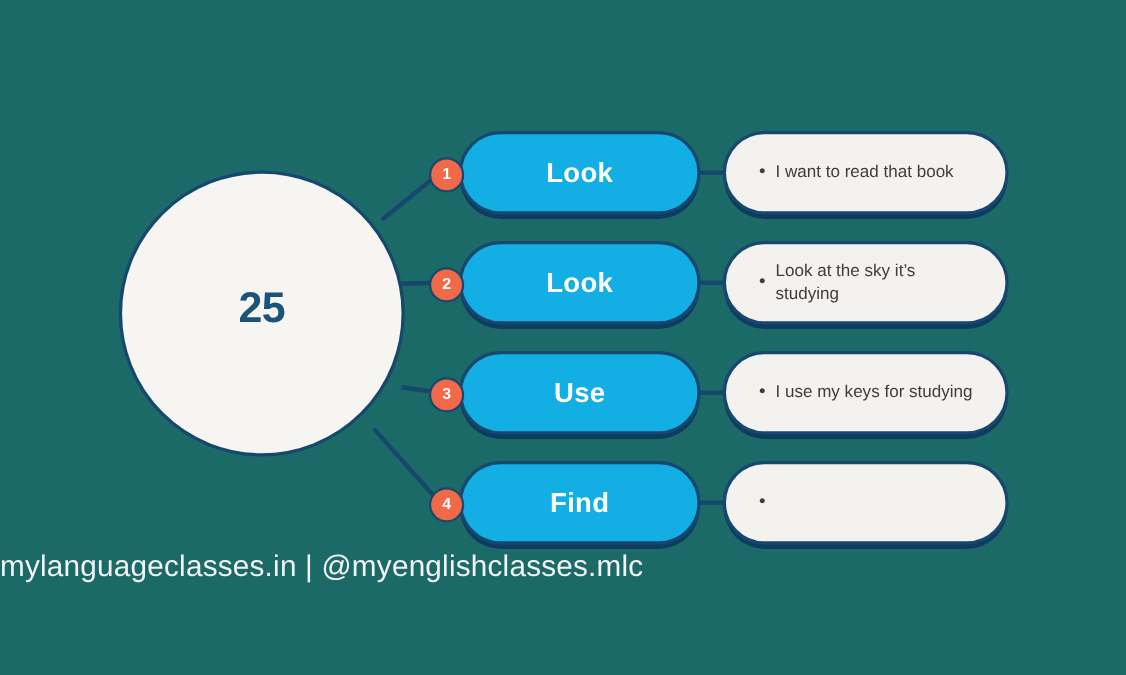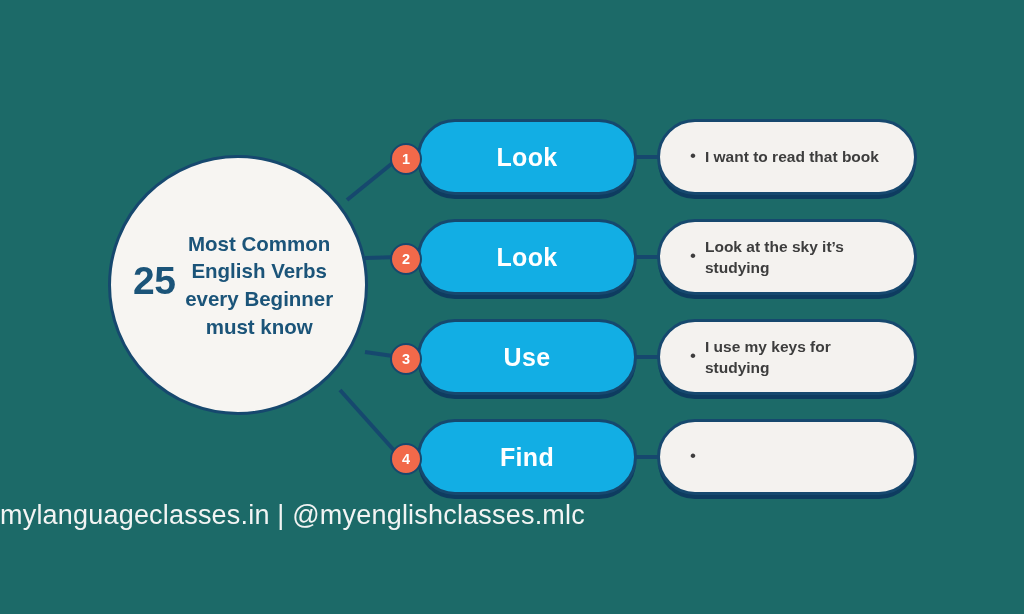--- a/index.html
+++ b/index.html
@@ -137,21 +137,21 @@
     color: #3d3d3d;
     font-size: 17px;
     line-height: 1.35;
     margin-right: 9px;
     margin-top: -2px;
     flex: none;
   }
 
   .example-card .example-text {
     font-size: 15.5px;
-    font-weight: bold;
+    font-weight: normal;
     color: #3d3d3d;
     line-height: 1.38;
   }
 
   
   #footer {
     position: absolute;
     left: 0;
     top: 500px;
     width: 904px;
@@ -174,21 +174,20 @@
     <line x1="340" y1="390" x2="400" y2="457" stroke="#16486e" stroke-width="4"></line>
 
     <line x1="634" y1="157" x2="660" y2="157" stroke="#16486e" stroke-width="4"></line>
     <line x1="634" y1="257" x2="660" y2="257" stroke="#16486e" stroke-width="4"></line>
     <line x1="634" y1="357" x2="660" y2="357" stroke="#16486e" stroke-width="4"></line>
     <line x1="634" y1="457" x2="660" y2="457" stroke="#16486e" stroke-width="4"></line>
   </svg>
 
   <div id="hub">
     <div class="hub-count">25</div>
-    <div class="hub-title">Most Common English Verbs every Beginner must know</div>
   </div>
 
   <div class="verb-row" style="top:119px;">
     <div class="badge">1</div>
     <div class="verb-pill">
       <span class="verb-label">Look</span>
     </div>
     <div class="example-card">
       <span class="bullet">•</span>
       <span class="example-text">I want to read that book</span>

